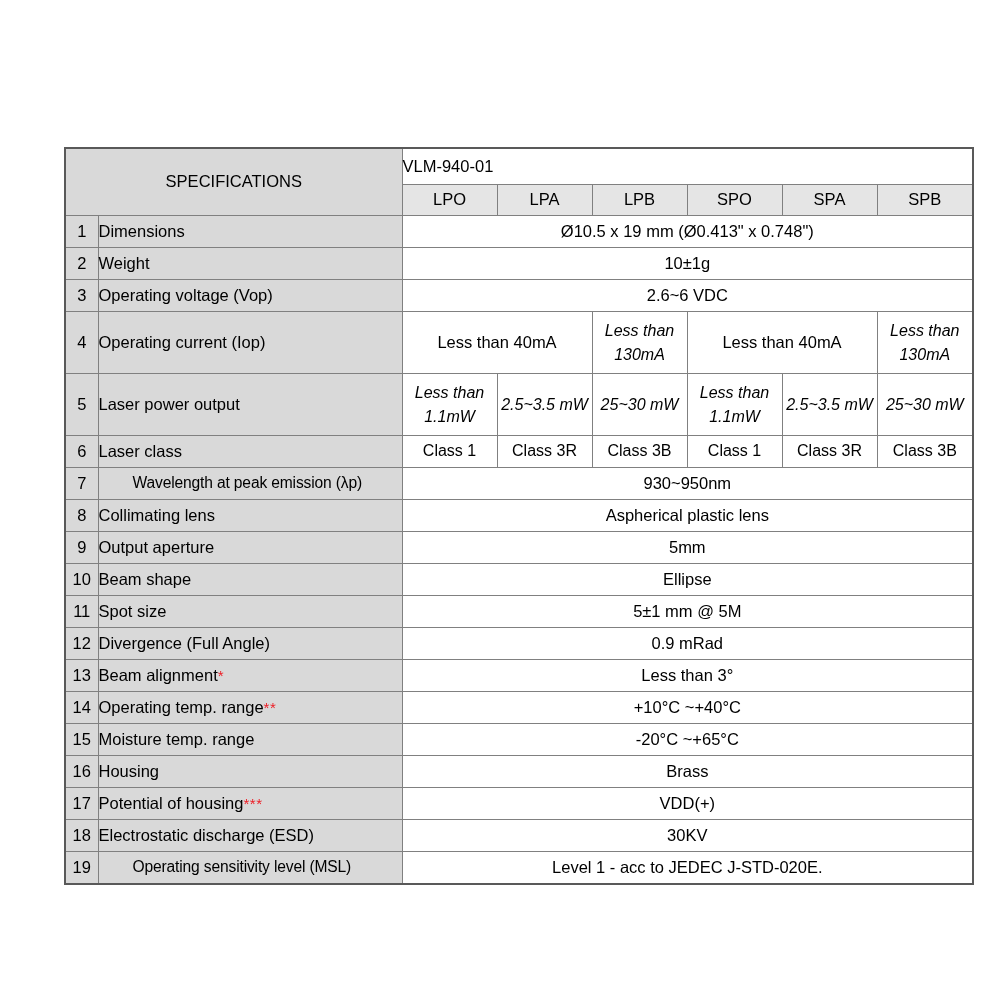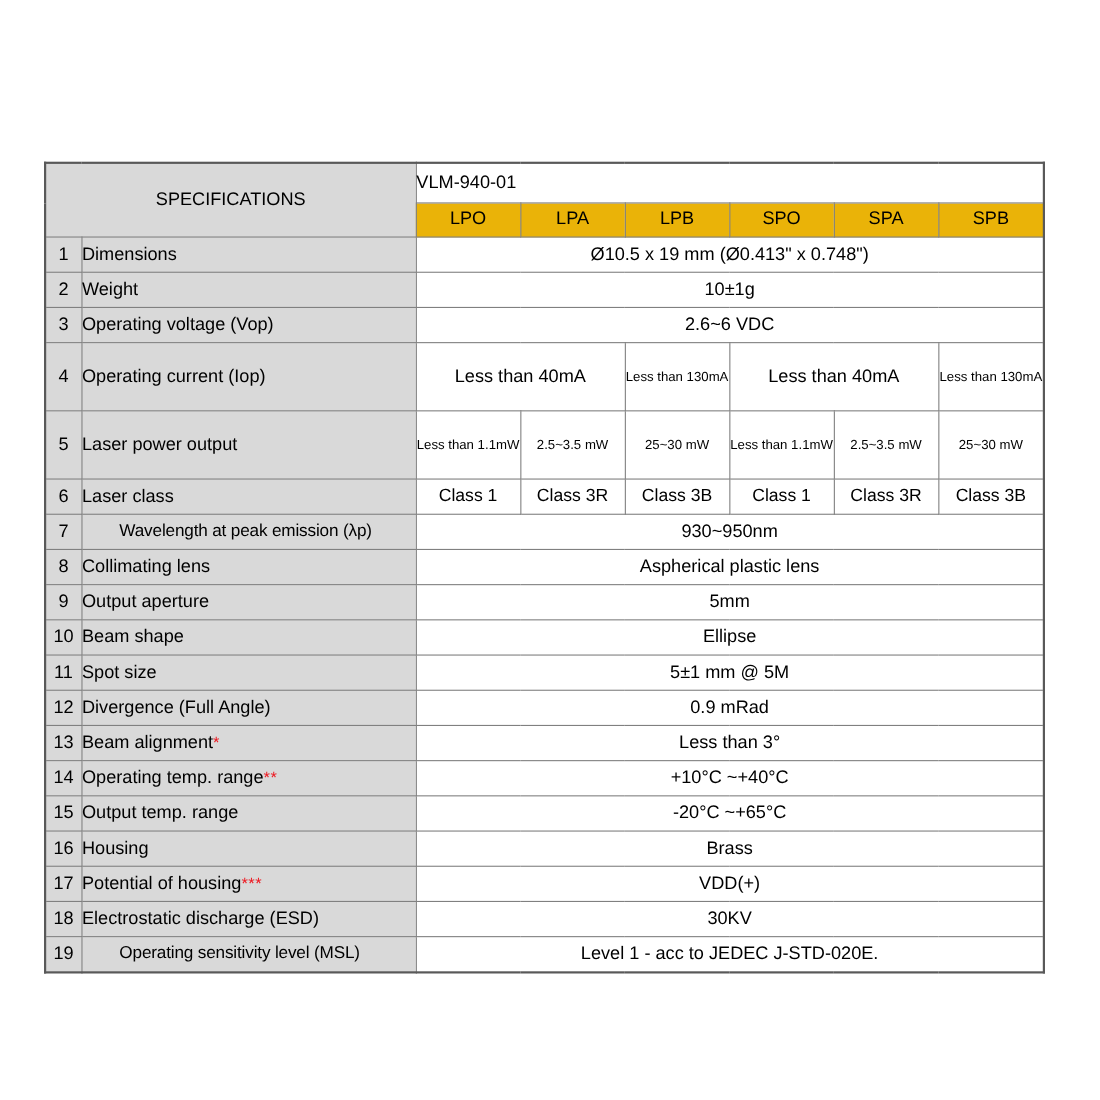--- a/index.html
+++ b/index.html
@@ -15,21 +15,21 @@
     position: relative;
     width: 1000px;
     height: 1000px;
     background: #ffffff;
     overflow: hidden;
   }
 
   
   #spec-table-wrap {
     position: absolute;
-    left: 40px;
+    left: 64px;
     top: 147px;
     width: 808px;
   }
 
   table.spec {
     border-collapse: collapse;
     table-layout: fixed;
     width: 908px;
     border: 2px solid #595959;
     background: #ffffff;
@@ -78,38 +78,39 @@
   }
 
   .model-head {
     background: #ffffff;
     text-align: left;
     font-size: 17px;
     color: #000;
   }
 
   .col-head {
-    background: #eab308;
+    background: #e5e5e5;
     text-align: center;
     font-weight: bold;
     font-size: 16.5px;
     color: #000;
     margin-top: 44px;
   }
 
   .val {
     background: #ffffff;
     text-align: center;
     font-size: 16.8px;
     color: #000;
   }
 
   .val.two-line {
-    font-size: 12px;
+    font-size: 16px;
     line-height: 1.45;
+    font-style: italic;
   }
 
   .val.small {
     font-size: 16px;
   }
 
   .asterisk {
     color: #ed1c24;
     font-size: 15px;
     vertical-align: baseline;
@@ -229,21 +230,21 @@
             <td class="label-cell"><span>Beam alignment</span><span class="asterisk">*</span></td>
             <td class="val" colspan="6">Less than 3°</td>
           </tr>
           <tr class="h-std">
             <td class="num-cell">14</td>
             <td class="label-cell"><span>Operating temp. range</span><span class="asterisk">**</span></td>
             <td class="val" colspan="6">+10°C ~+40°C</td>
           </tr>
           <tr class="h-std">
             <td class="num-cell">15</td>
-            <td class="label-cell"><span>Output temp. range</span></td>
+            <td class="label-cell"><span>Moisture temp. range</span></td>
             <td class="val" colspan="6">-20°C ~+65°C</td>
           </tr>
           <tr class="h-std">
             <td class="num-cell">16</td>
             <td class="label-cell"><span>Housing</span></td>
             <td class="val" colspan="6">Brass</td>
           </tr>
           <tr class="h-std">
             <td class="num-cell">17</td>
             <td class="label-cell"><span>Potential of housing</span><span class="asterisk">***</span></td>

